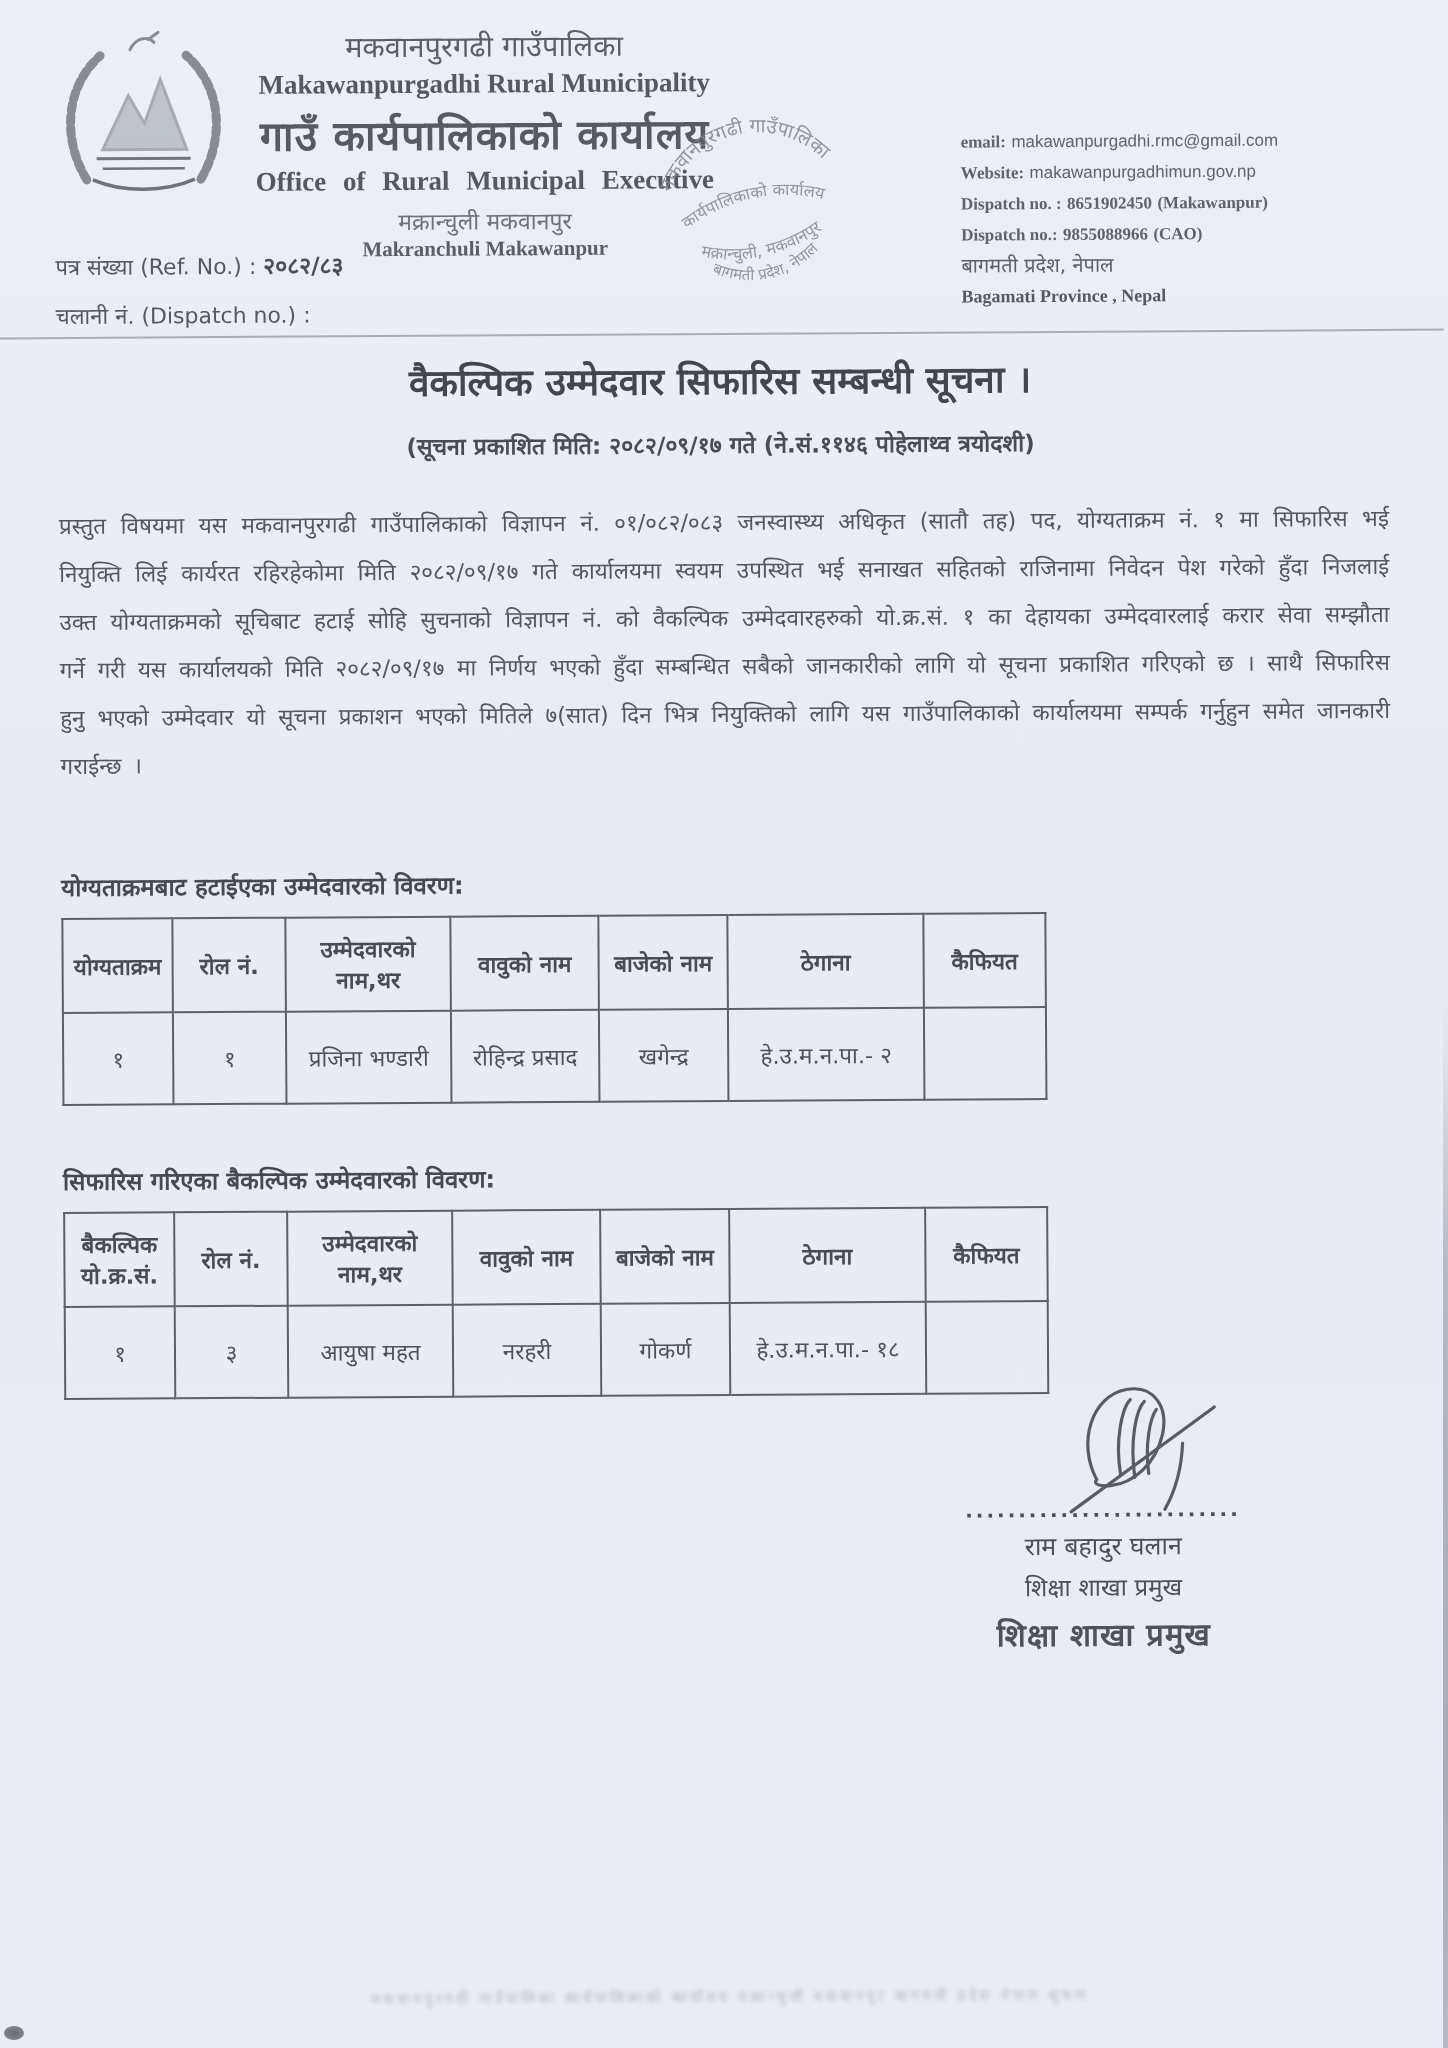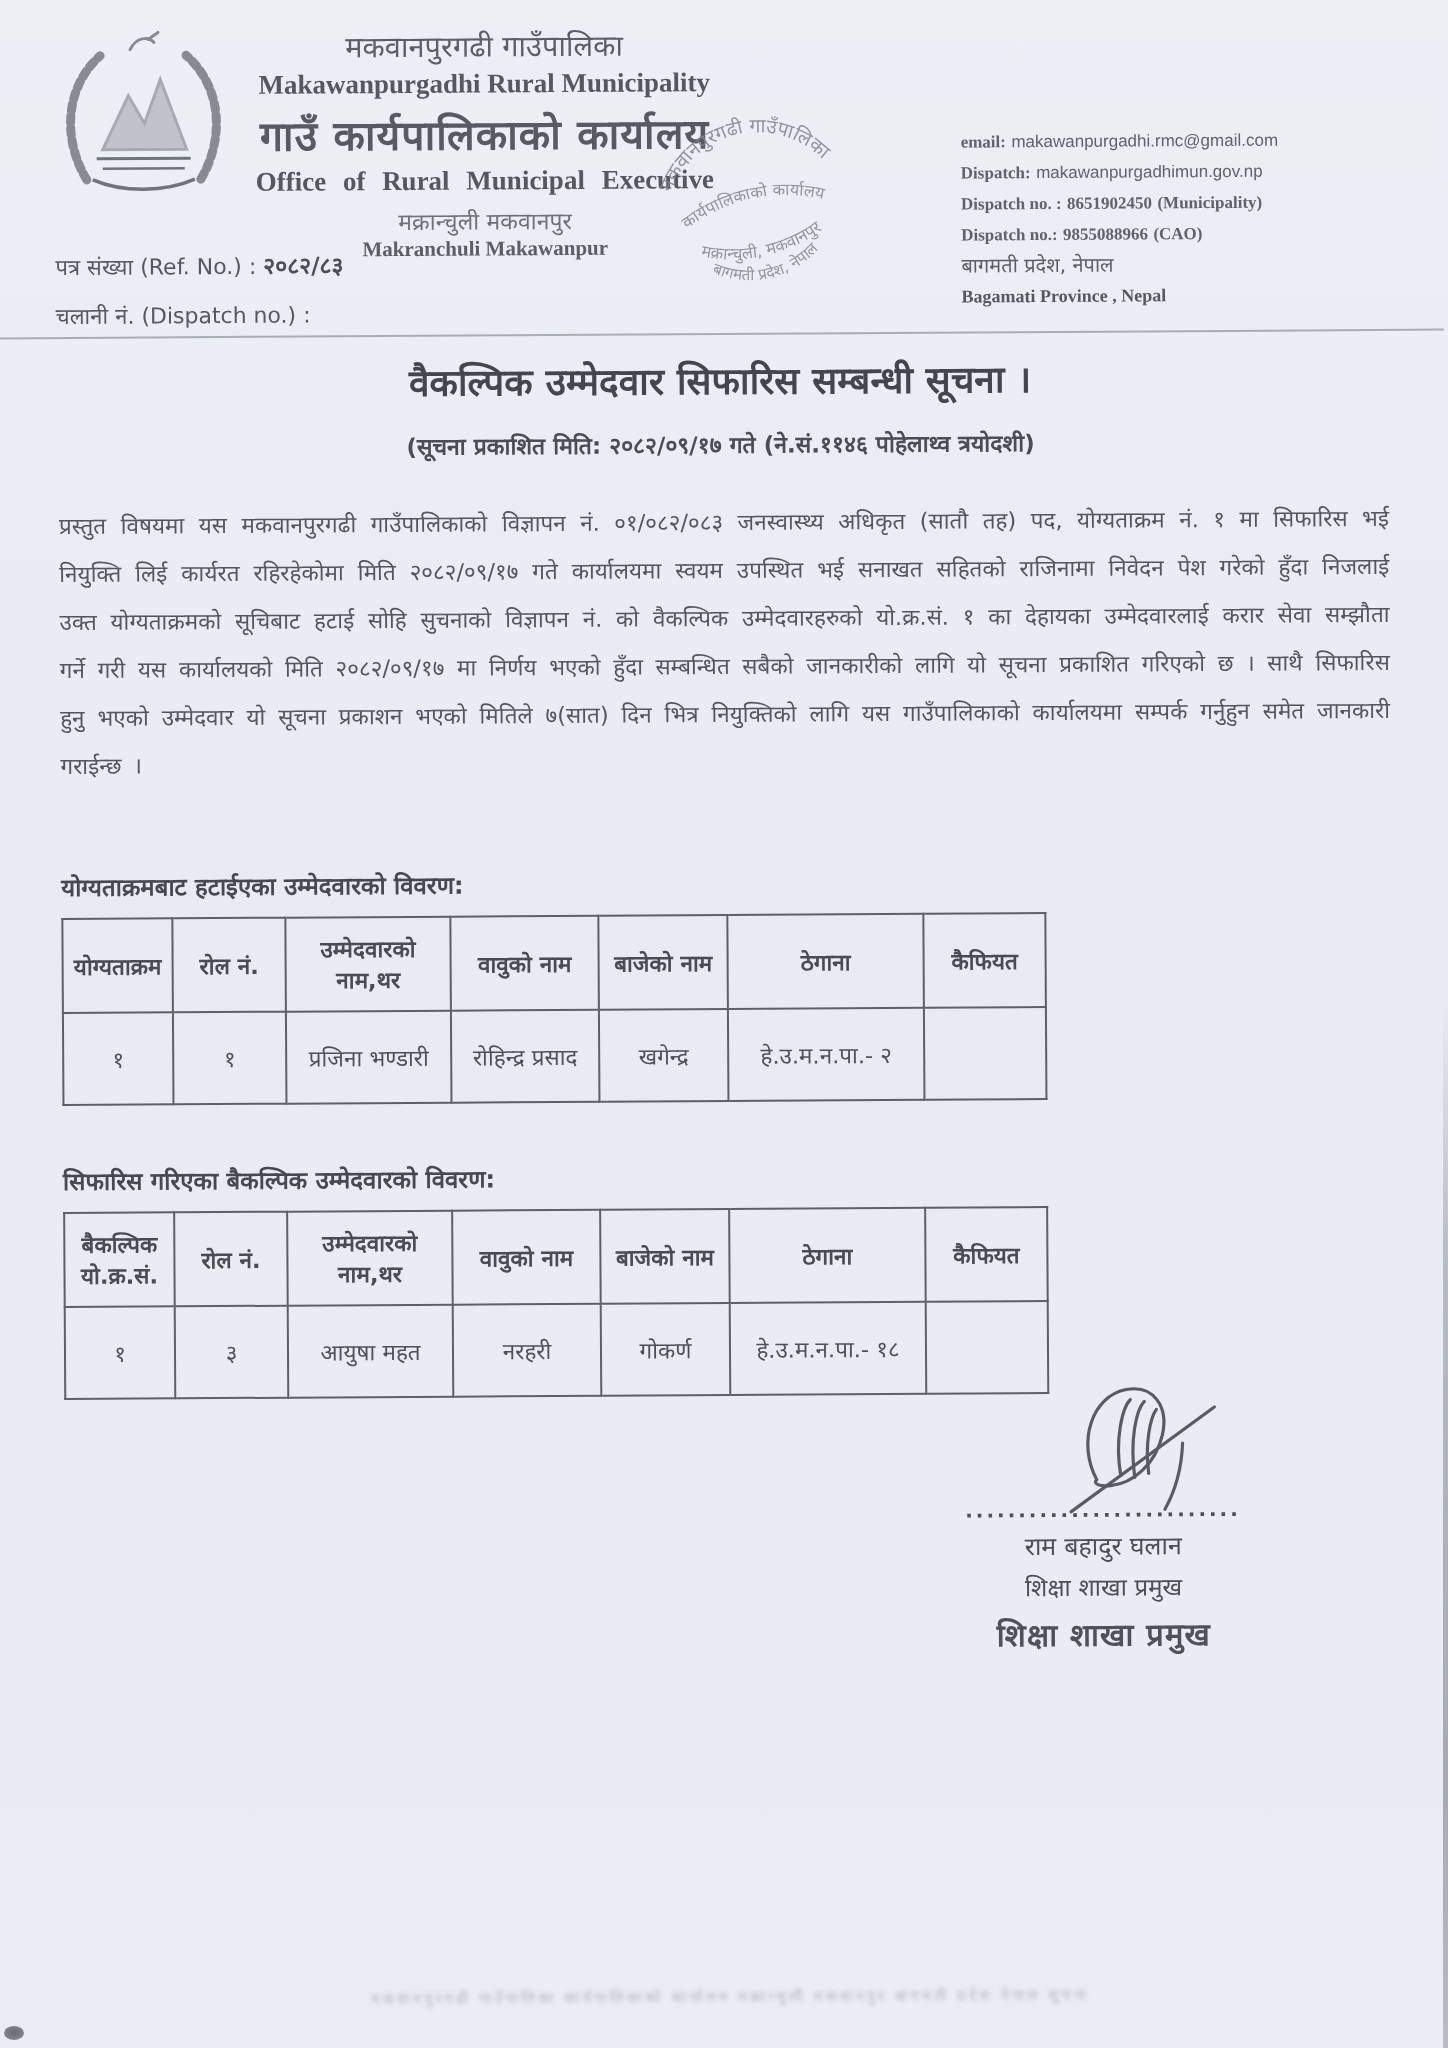--- a/index.html
+++ b/index.html
@@ -123,27 +123,27 @@
       <text font-size="16"><textPath href="#arcLow" startOffset="50%" text-anchor="middle">मक्रान्चुली, मकवानपुर</textPath></text>
       <text font-size="15"><textPath href="#arcBot" startOffset="50%" text-anchor="middle">बागमती प्रदेश, नेपाल</textPath></text>
     </svg>
 
     <div class="contact">
       <div>
         <span class="clabel">email:</span>
         <span class="cval">makawanpurgadhi.rmc@gmail.com</span>
       </div>
       <div>
-        <span class="clabel">Dispatch:</span>
+        <span class="clabel">Website:</span>
         <span class="cval">makawanpurgadhimun.gov.np</span>
       </div>
       <div>
         <span class="clabel">Dispatch no. :</span>
         <span class="clabel">8651902450</span>
-        <span class="clabel">(Municipality)</span>
+        <span class="clabel">(Makawanpur)</span>
       </div>
       <div>
         <span class="clabel">Dispatch no.:</span>
         <span class="clabel">9855088966</span>
         <span class="clabel">(CAO)</span>
       </div>
       <div class="c-np">बागमती प्रदेश, नेपाल</div>
       <div class="c-en">Bagamati Province , Nepal</div>
     </div>
 

